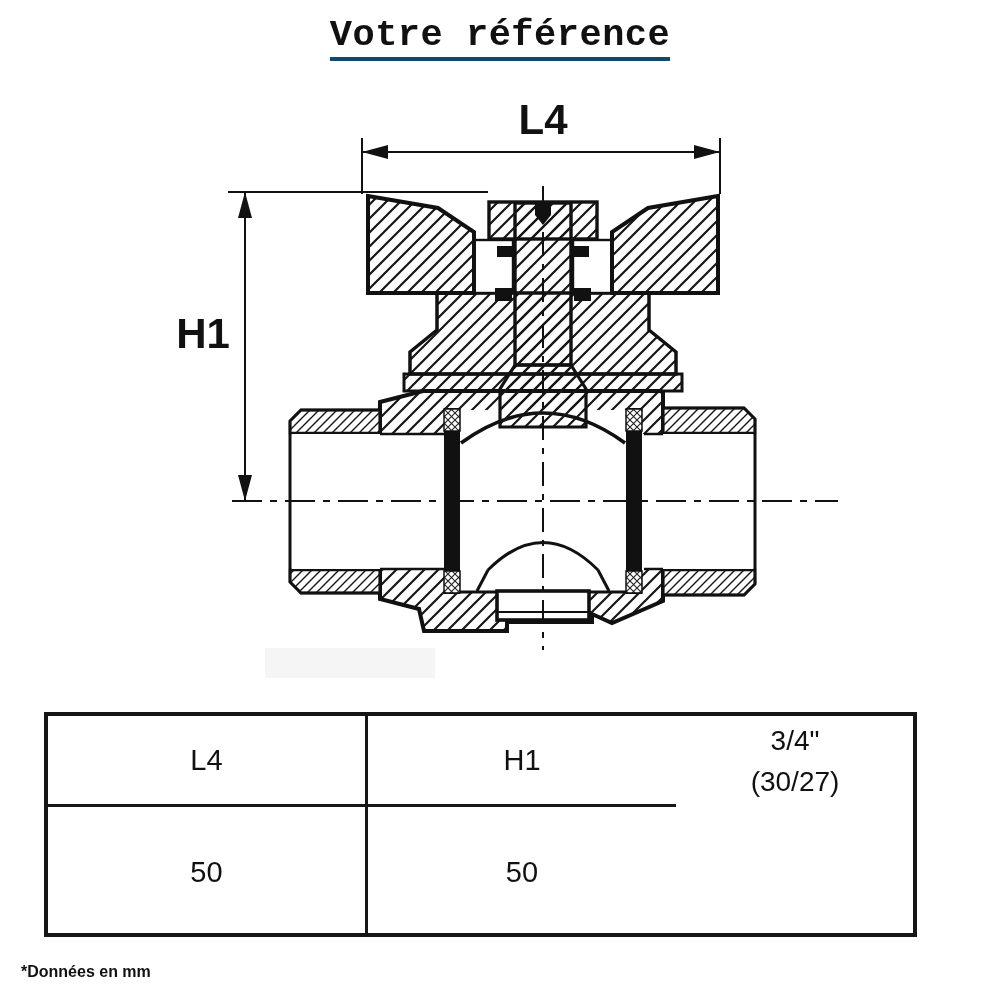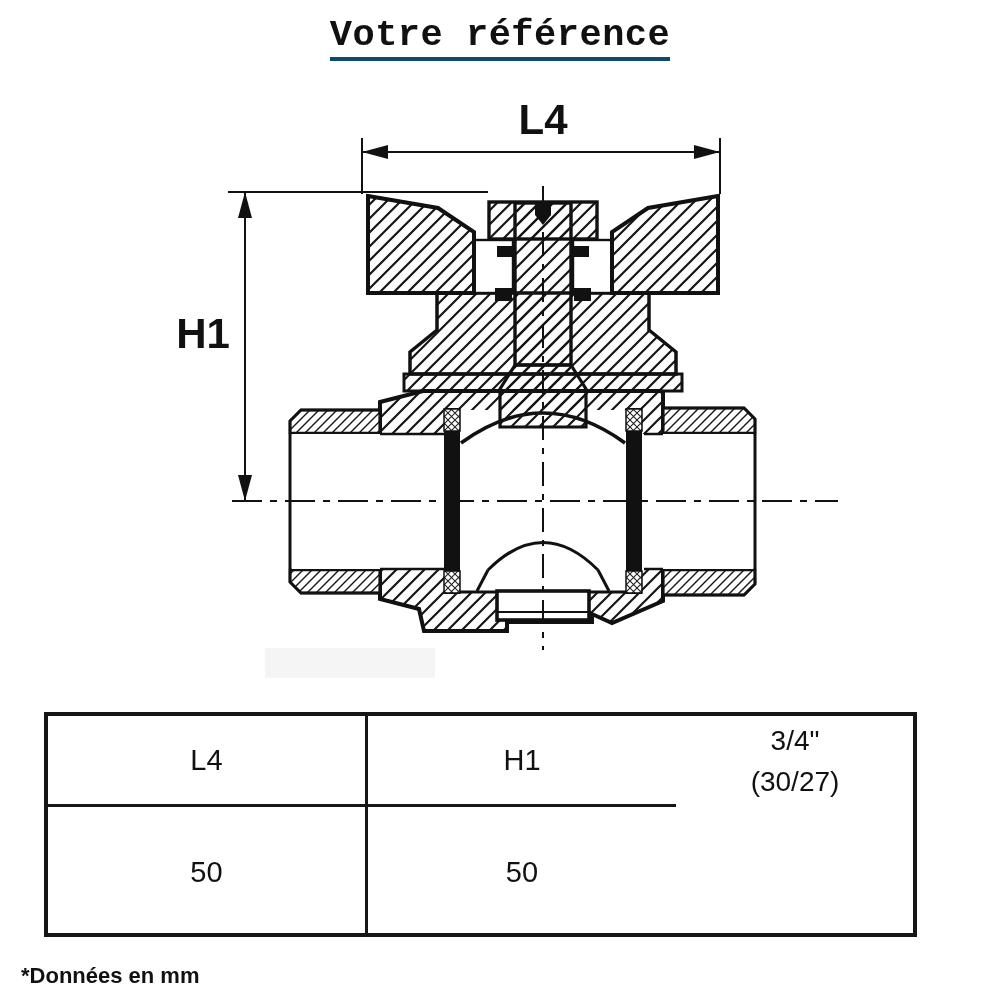--- a/index.html
+++ b/index.html
@@ -14,21 +14,21 @@
 
   .spec-table { position:absolute; left:44px; top:712px; width:873px; height:225px;
                 border:4px solid #161616; display:grid;
                 grid-template-columns:320px 308px 241px;
                 grid-template-rows:91px 130px; background:#fff; }
   .cell { display:flex; align-items:center; justify-content:center; text-align:center;
           font-size:29px; line-height:1.45; border-right:3px solid #161616; border-bottom:3px solid #161616; }
   .cell.last-col { border-right:none; }
   .cell.last-row { border-bottom:none; }
   .cell.dn-val { flex-direction:column; font-size:28px; }
-  .footnote { position:absolute; left:21px; top:963px; font-size:22px; font-weight:bold; }
+  .footnote { position:absolute; left:21px; top:963px; font-size:16px; font-weight:bold; }
 
   svg text { font-family:"Liberation Sans", sans-serif; }
 </style>
 </head>
 <body>
 
 <div class="stage">
 
   <div class="page-title">
     <span>Votre référence</span>

